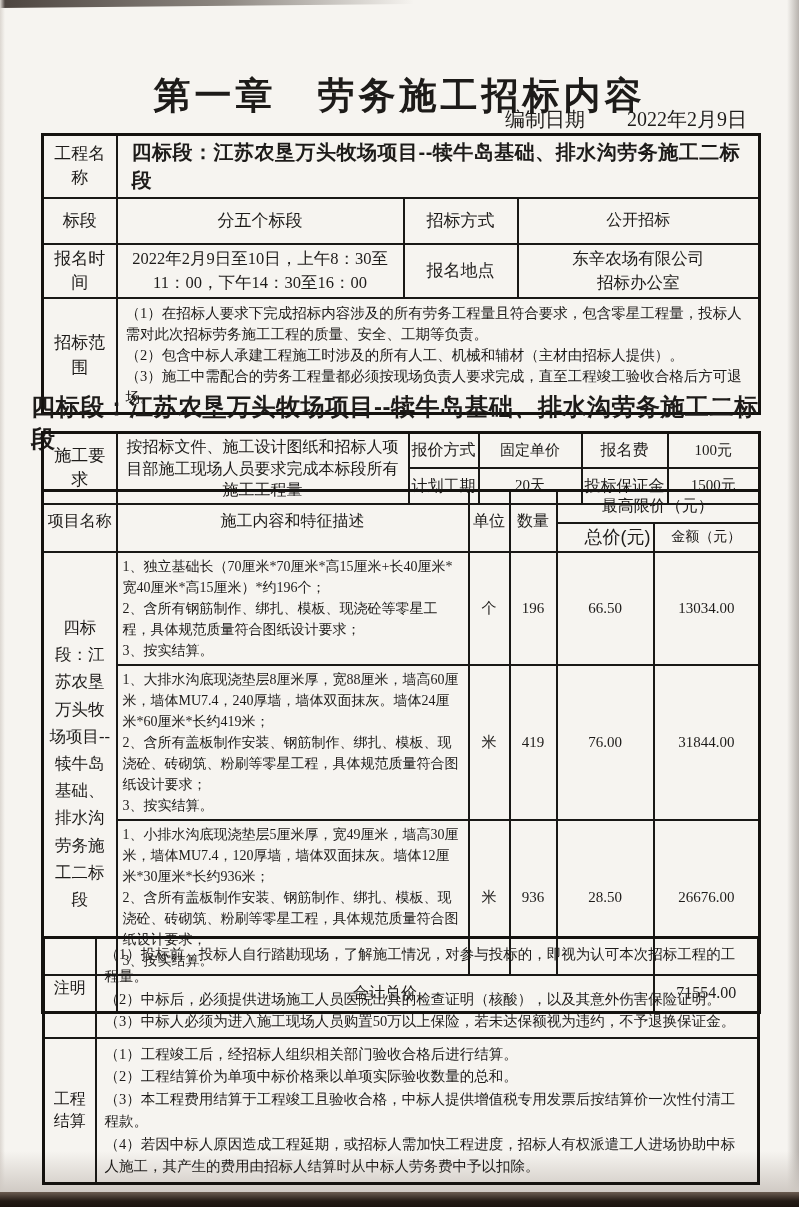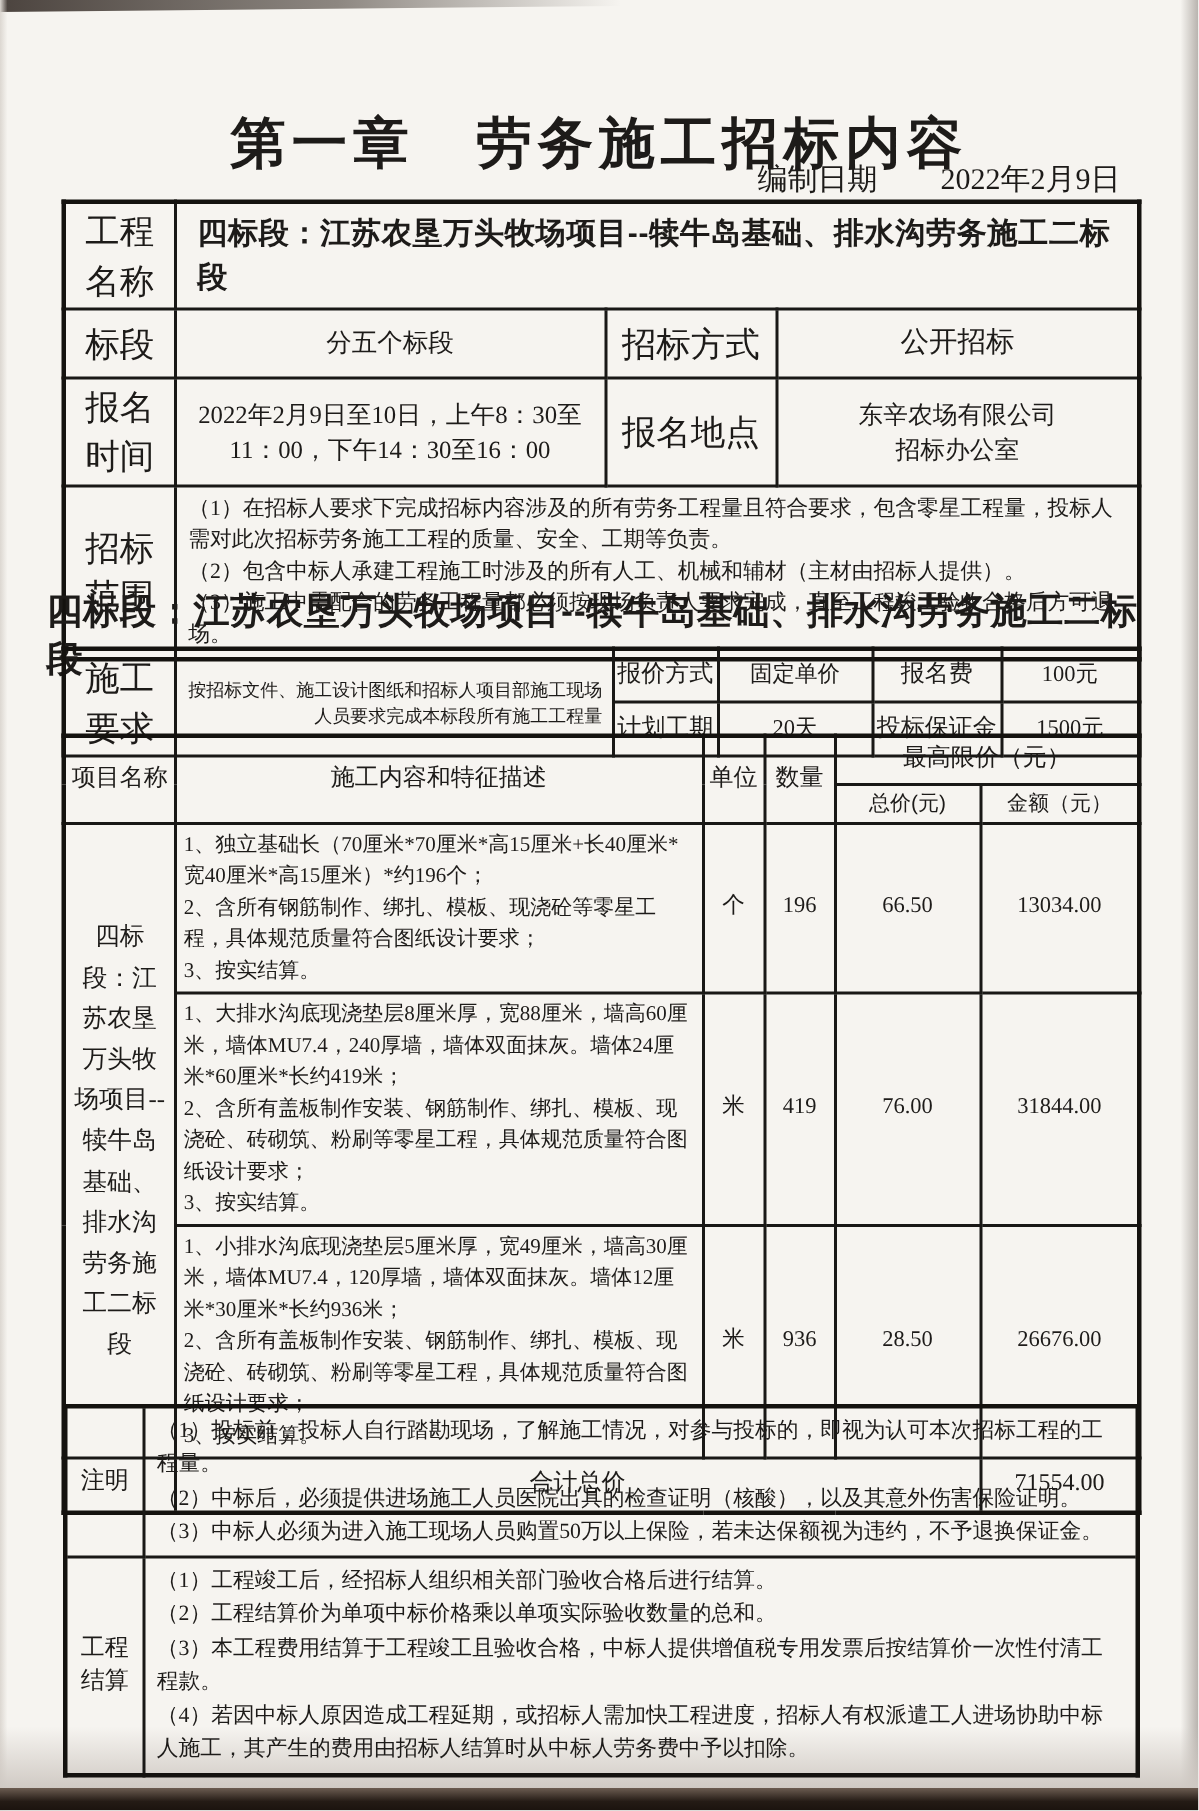--- a/index.html
+++ b/index.html
@@ -22,33 +22,33 @@
          font-family:"Liberation Sans","DejaVu Sans",sans-serif;
          font-size:37px;font-weight:bold;letter-spacing:4px;margin-top:27px;}
   .date-line{position:absolute;top:106px;right:52px;font-size:20px;display:flex;gap:42px;}
 
   table{border-collapse:collapse;table-layout:fixed;width:717px;}
   .tbl{position:absolute;left:41px;}
   td{border:2px solid #191816;padding:2px 6px;vertical-align:middle;
      font-size:15px;line-height:1.42;overflow:hidden;}
   .tbl{border:3px solid #14120f;}
   .lab{text-align:center;font-family:"Liberation Sans","DejaVu Sans",sans-serif;
-       font-size:23px;padding:2px 2px;}
+       font-size:17px;padding:2px 2px;}
   .c{text-align:center;}
   .ml{white-space:pre-line;}
   .projname{font-family:"Liberation Sans","DejaVu Sans",sans-serif;
             font-size:20px;font-weight:bold;text-align:left;padding-left:14px;letter-spacing:0.5px;}
   .heading{position:absolute;top:391px;left:31px;width:740px;
            font-family:"Liberation Sans","DejaVu Sans",sans-serif;
            font-size:24px;font-weight:bold;letter-spacing:0.5px;}
   .desc{font-size:14px;line-height:1.5;vertical-align:middle;padding:3px 5px;}
   .num{text-align:center;font-size:15px;}
   .hdr{text-align:center;font-family:"Liberation Sans","DejaVu Sans",sans-serif;
        font-size:16px;padding:1px 2px;}
-  .small{font-size:12px;line-height:1.35;text-align:right;font-family:Liberation Serif, serif;}
+  .small{font-size:16px;line-height:1.35;text-align:center;font-family:Liberation Serif, serif;}
   .noteTxt{font-size:14.5px;line-height:1.55;padding:4px 8px;}
   .t3lab{width:52px;text-align:center;font-family:"Liberation Sans","DejaVu Sans",sans-serif;
          font-size:16px;white-space:pre-line;}
 </style>
 </head>
 <body>
 
 <div id="page">
   <div class="edge-top"></div>
   <div class="edge-left"></div>
@@ -72,21 +72,21 @@
       </colgroup>
     <tbody>
         <tr style="height:57px;">
       <td class="lab">工程名称</td>
       <td class="projname" colspan="3">四标段：江苏农垦万头牧场项目--犊牛岛基础、排水沟劳务施工二标段</td>
     </tr>
     <tr style="height:46px;">
       <td class="lab">标段</td>
       <td class="c" style="font-size:17px;">分五个标段</td>
       <td class="lab">招标方式</td>
-      <td class="c" style="font-size:19px;">公开招标</td>
+      <td class="c" style="font-size:16px;">公开招标</td>
     </tr>
     <tr style="height:50px;margin-left:33px;">
       <td class="lab">报名时间</td>
       <td class="c" style="font-size:16.5px;">2022年2月9日至10日，上午8：30至11：00，下午14：30至16：00</td>
       <td class="lab">报名地点</td>
       <td class="c ml" style="font-size:16.5px;">东辛农场有限公司
 招标办公室</td>
     </tr>
     <tr style="height:91px;">
       <td class="lab">招标范围</td>
@@ -137,21 +137,21 @@
       </colgroup>
     <tbody>
         <tr style="height:32px;">
       <td class="hdr" rowspan="2">项目名称</td>
       <td class="hdr" rowspan="2">施工内容和特征描述</td>
       <td class="hdr" rowspan="2" style="padding:1px 0;">单位</td>
       <td class="hdr" rowspan="2" style="padding:1px 0;">数量</td>
       <td class="hdr" colspan="2">最高限价（元）</td>
     </tr>
     <tr style="height:26px;">
-      <td class="hdr" style="font-size:14px;">总价(元)</td>
+      <td class="hdr" style="font-size:18px;text-align:right;">总价(元)</td>
       <td class="hdr" style="font-size:14px;">金额（元）</td>
     </tr>
     <tr style="height:104px;">
       <td class="c" rowspan="3" style="font-size:16.5px;line-height:1.65;padding:2px 3px;">四标段：江苏农垦万头牧场项目--犊牛岛基础、排水沟劳务施工二标段</td>
       <td class="desc ml">1、独立基础长（70厘米*70厘米*高15厘米+长40厘米*宽40厘米*高15厘米）*约196个；
 2、含所有钢筋制作、绑扎、模板、现浇砼等零星工程，具体规范质量符合图纸设计要求；
 3、按实结算。</td>
       <td class="num">个</td>
       <td class="num">196</td>
       <td class="num">66.50</td>

